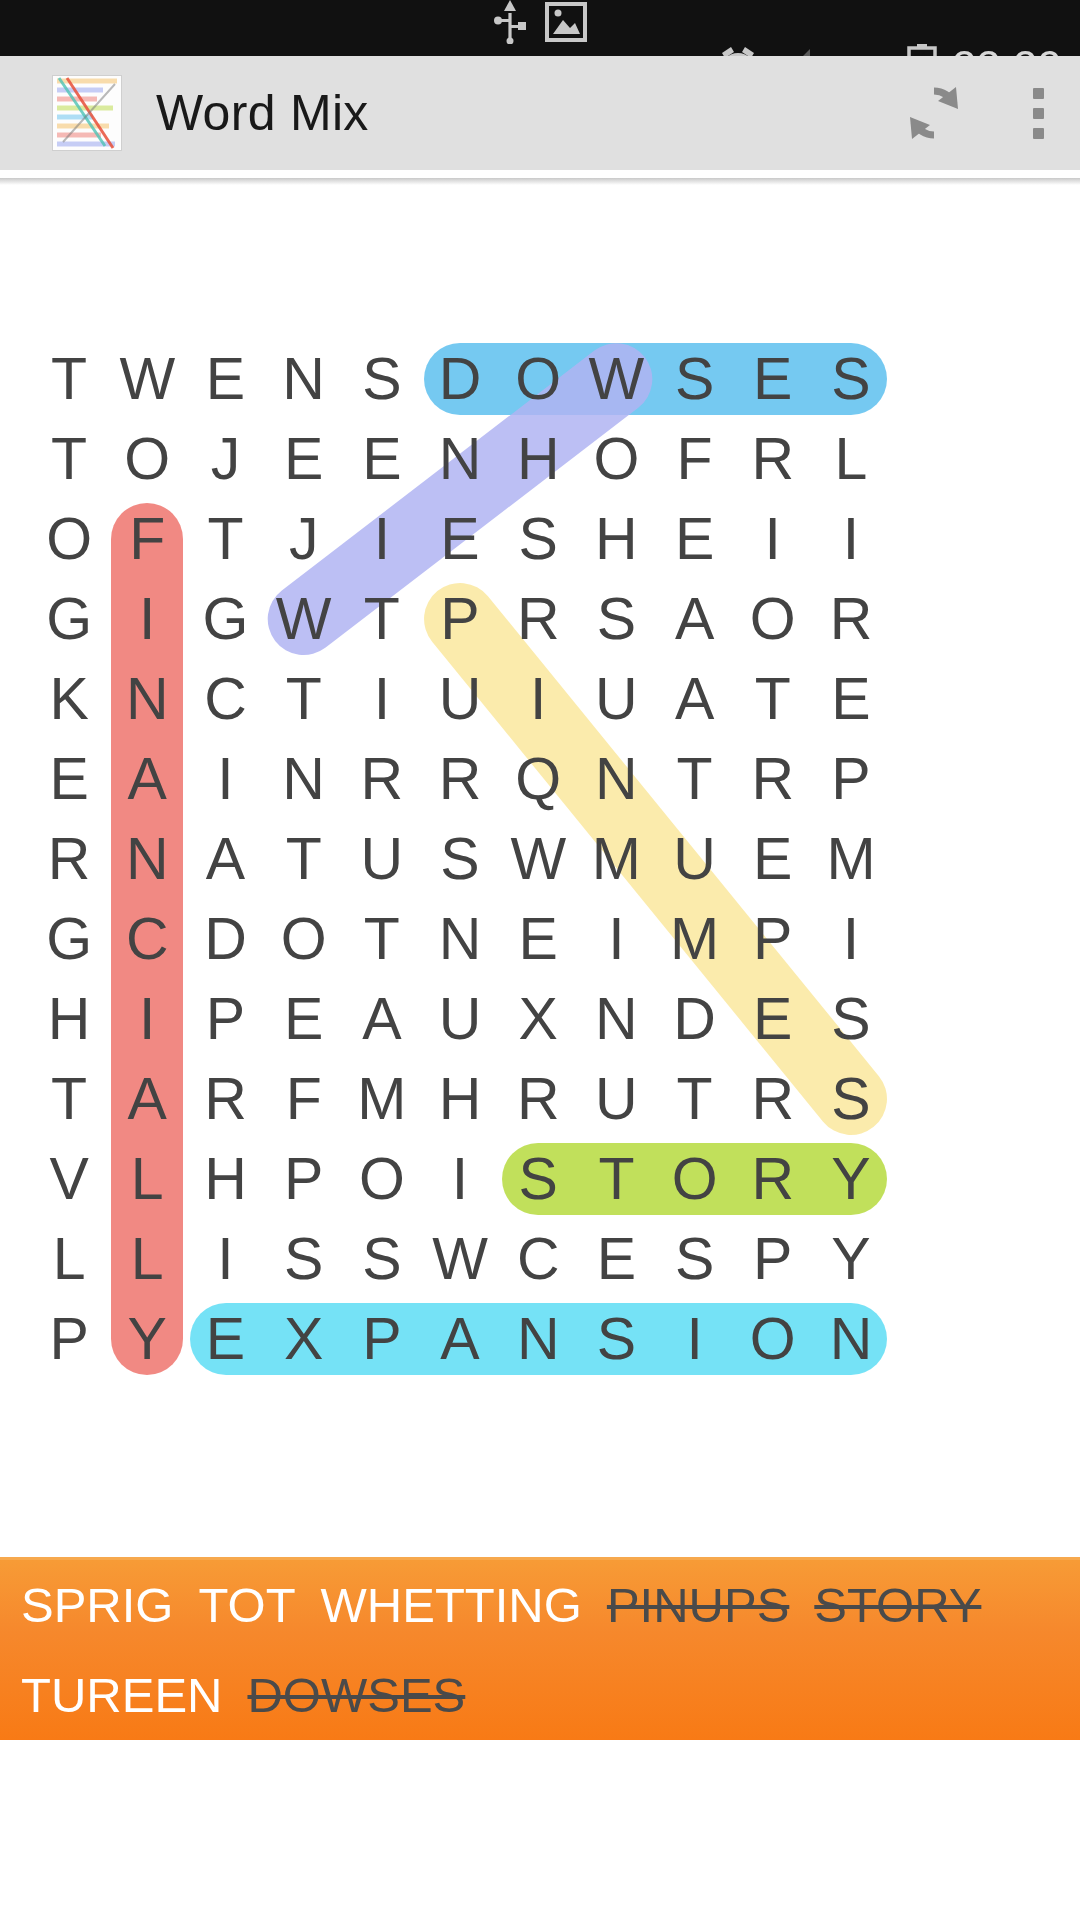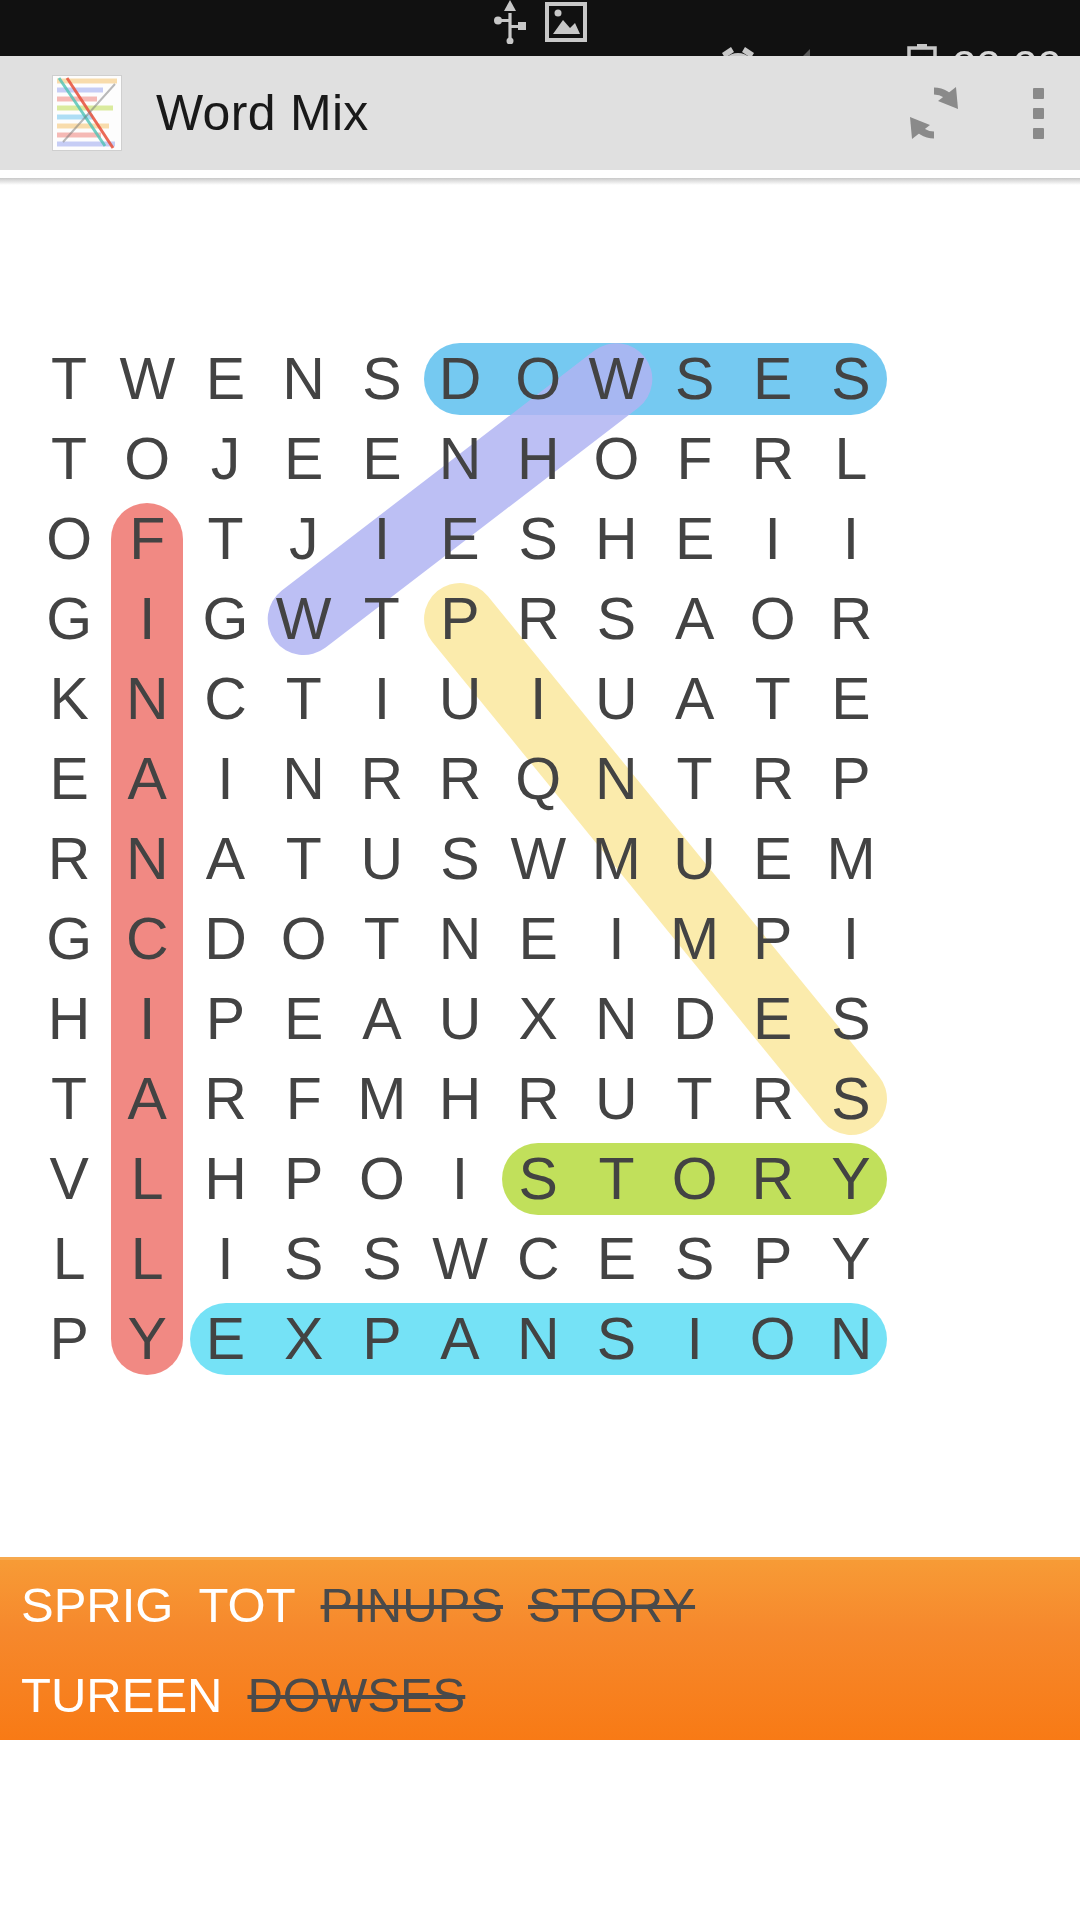--- a/index.html
+++ b/index.html
@@ -365,20 +365,21 @@
           <div class="cell">I</div>
           <div class="cell">O</div>
           <div class="cell">N</div>
         </div>
       </div>
   </div>
   <div id="word-list">
       <div class="wl-row">
         <span class="wl-word">SPRIG</span>
         <span class="wl-word">TOT</span>
+        <span class="wl-word">WHETTING</span>
         <span class="wl-word found">PINUPS</span>
         <span class="wl-word found">STORY</span>
       </div>
       <div class="wl-row">
         <span class="wl-word">TUREEN</span>
         <span class="wl-word found">DOWSES</span>
       </div>
     </div>
 </div>
 

